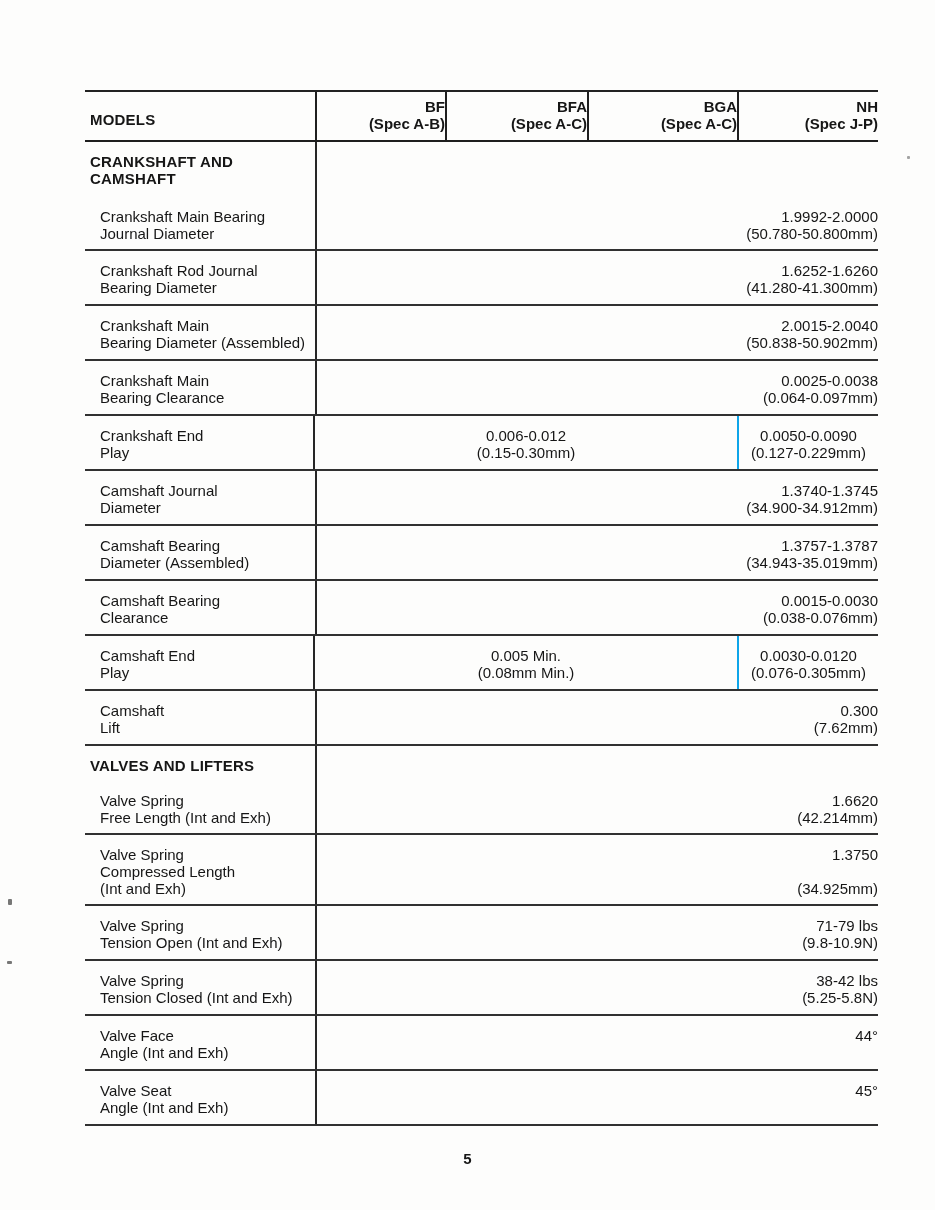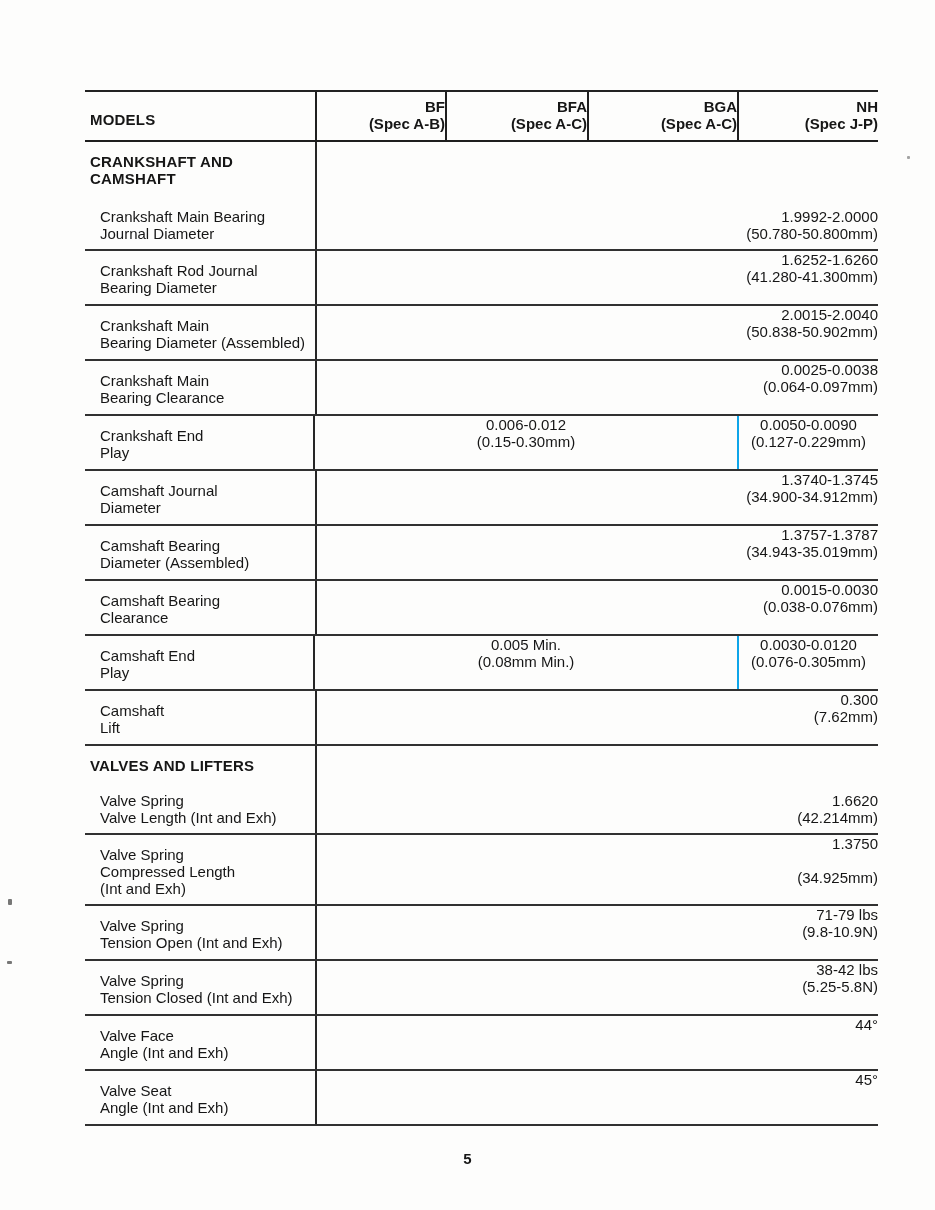--- a/index.html
+++ b/index.html
@@ -47,21 +47,21 @@
   .trow.data.l3 { min-height: 71px; }
   .trow.data.tight { min-height: 49px; }
   .trow.section { min-height: 40px; }
   .trow.section.l2 { min-height: 60px; }
 
   .tlabel { width: 230px; padding: 11px 0 4px 15px; white-space: nowrap; }
   .section .tlabel { padding-left: 5px; font-weight: bold; letter-spacing: 0.2px; }
   .tight .tlabel { padding-top: 6px; }
 
   .tdata { flex: 1; display: flex; border-left: 2px solid #262626; }
-  .tcell { text-align: center; }
+  .tcell { padding-top: 11px; text-align: center; }
   .tight .tcell { padding-top: 6px; }
   .tcell.all { flex: 1; text-align: right; }
   .tcell.bf-bga { width: 422px; }
   .tcell.nh { width: 141px; border-left: 2px solid #0ea5e9; }
 
   .pagenum {
     position: absolute;
     left: 0; top: 1150px;
     width: 935px;
     text-align: center;
@@ -241,21 +241,21 @@
         </div>
         <div class="trow section l1">
           <div class="tlabel">
             <div>VALVES AND LIFTERS</div>
           </div>
           <div class="tdata"></div>
         </div>
         <div class="trow data l2 tight">
           <div class="tlabel">
             <div>Valve Spring</div>
-            <div>Valve Length (Int and Exh)</div>
+            <div>Free Length (Int and Exh)</div>
           </div>
           <div class="tdata">
             <div class="tcell all">
               <div>1.6620</div>
               <div>(42.214mm)</div>
             </div>
           </div>
         </div>
         <div class="trow data l3">
           <div class="tlabel">

